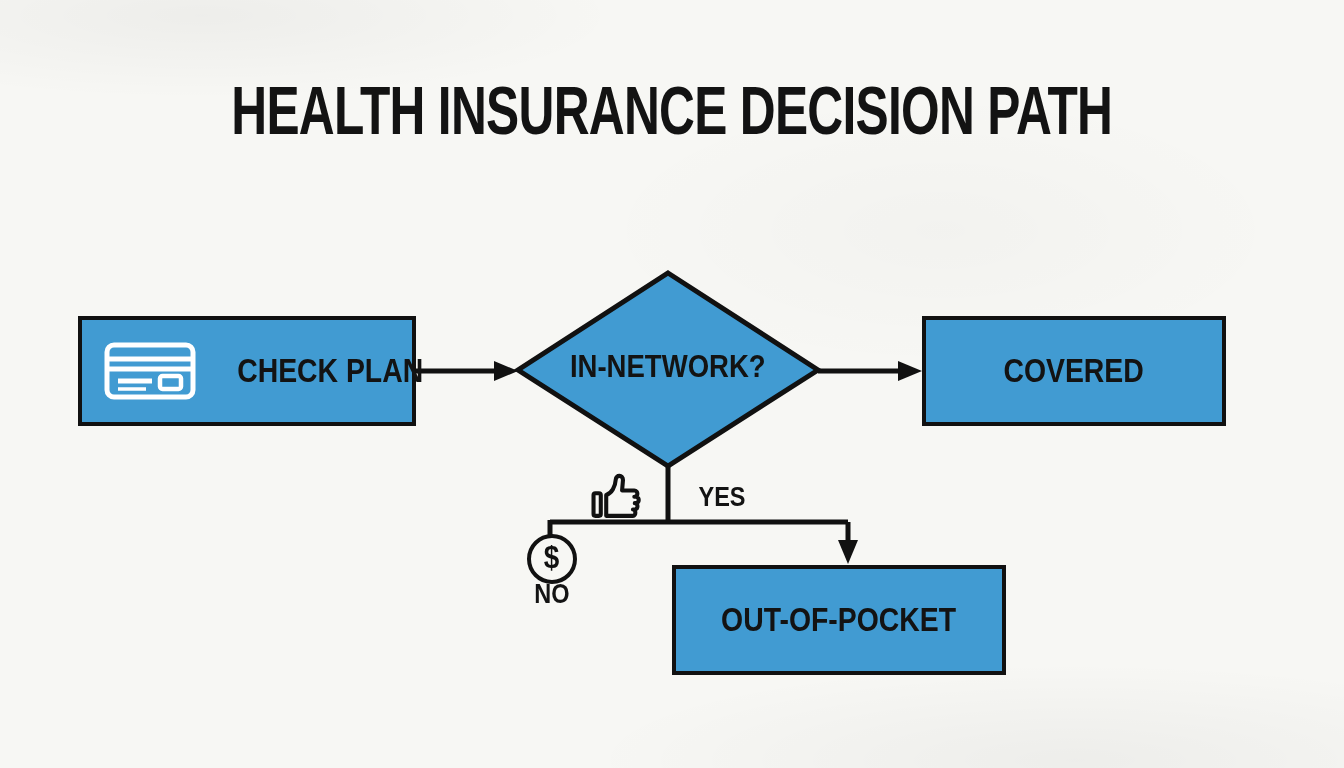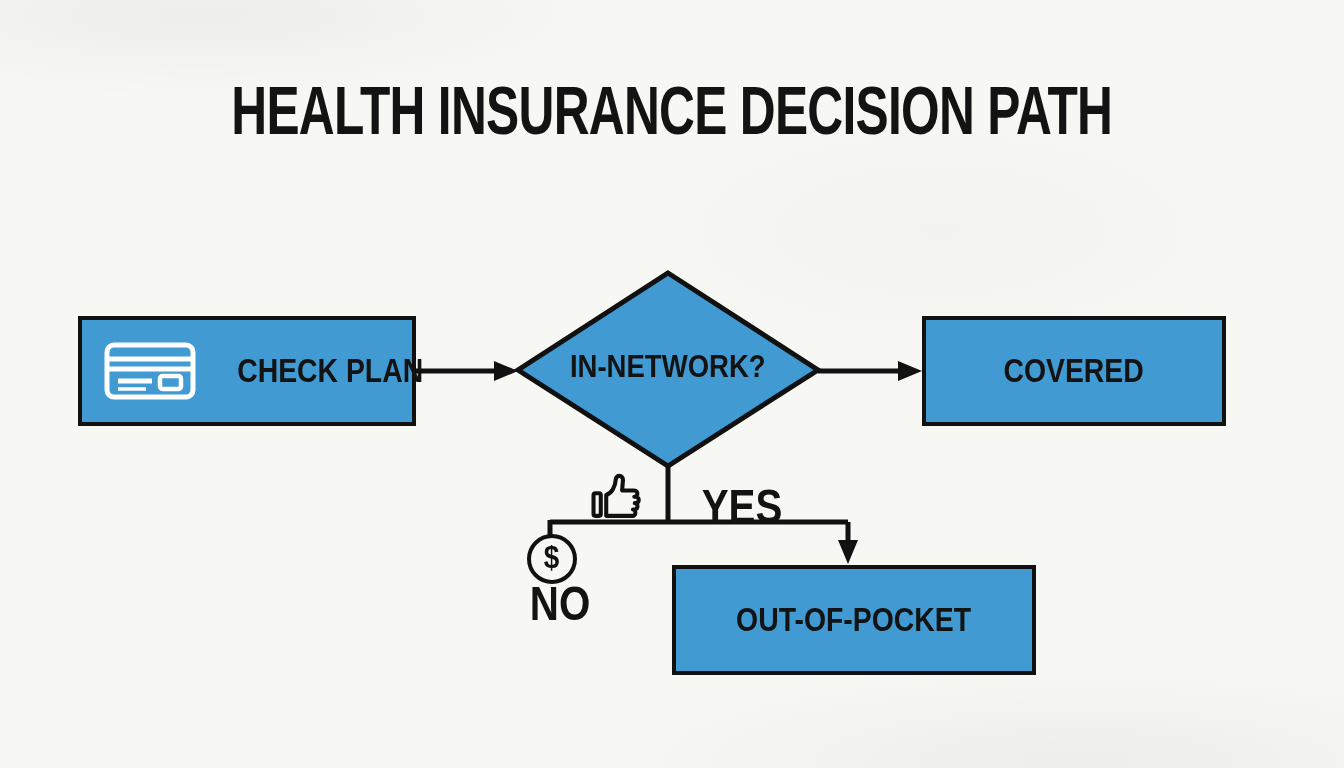--- a/index.html
+++ b/index.html
@@ -61,34 +61,34 @@
     transform-origin: 50% 50%;
     white-space: nowrap;
   }
   #node-check-plan {
     left: 78px; top: 316px; width: 338px; height: 110px;
     justify-content: flex-start;
     padding-left: 22px;
     gap: 26px;
   }
   #node-covered      { left: 922px; top: 316px; width: 304px; height: 110px; }
-  #node-out-of-pocket{ left: 672px; top: 565px; width: 364px; height: 110px; }
+  #node-out-of-pocket{ left: 672px; top: 565px; width: 334px; height: 110px; }
 
   
   #diamond-label {
     left: 518px; top: 348px; width: 300px;
     text-align: center;
     font-size: 32px; font-weight: 700; color: #131313;
     white-space: nowrap;
   }
   #diamond-label > span { display: inline-block; transform: scaleX(0.86); }
 
   
   .branch-label {
-    font-size: 48px; font-weight: 700; color: #131313;
+    font-size: 28px; font-weight: 700; color: #131313;
     line-height: 1; white-space: nowrap;
   }
   .branch-label > span { display: inline-block; transform: scaleX(0.84); transform-origin: 50% 50%; }
   #label-yes { left: 694px; top: 483px; }
   #label-no  { left: 524px; top: 580px; width: 56px; text-align: center; text-decoration: underline; }
 
   
   #dollar-circle {
     left: 527px; top: 534px;
     width: 42px; height: 42px;

